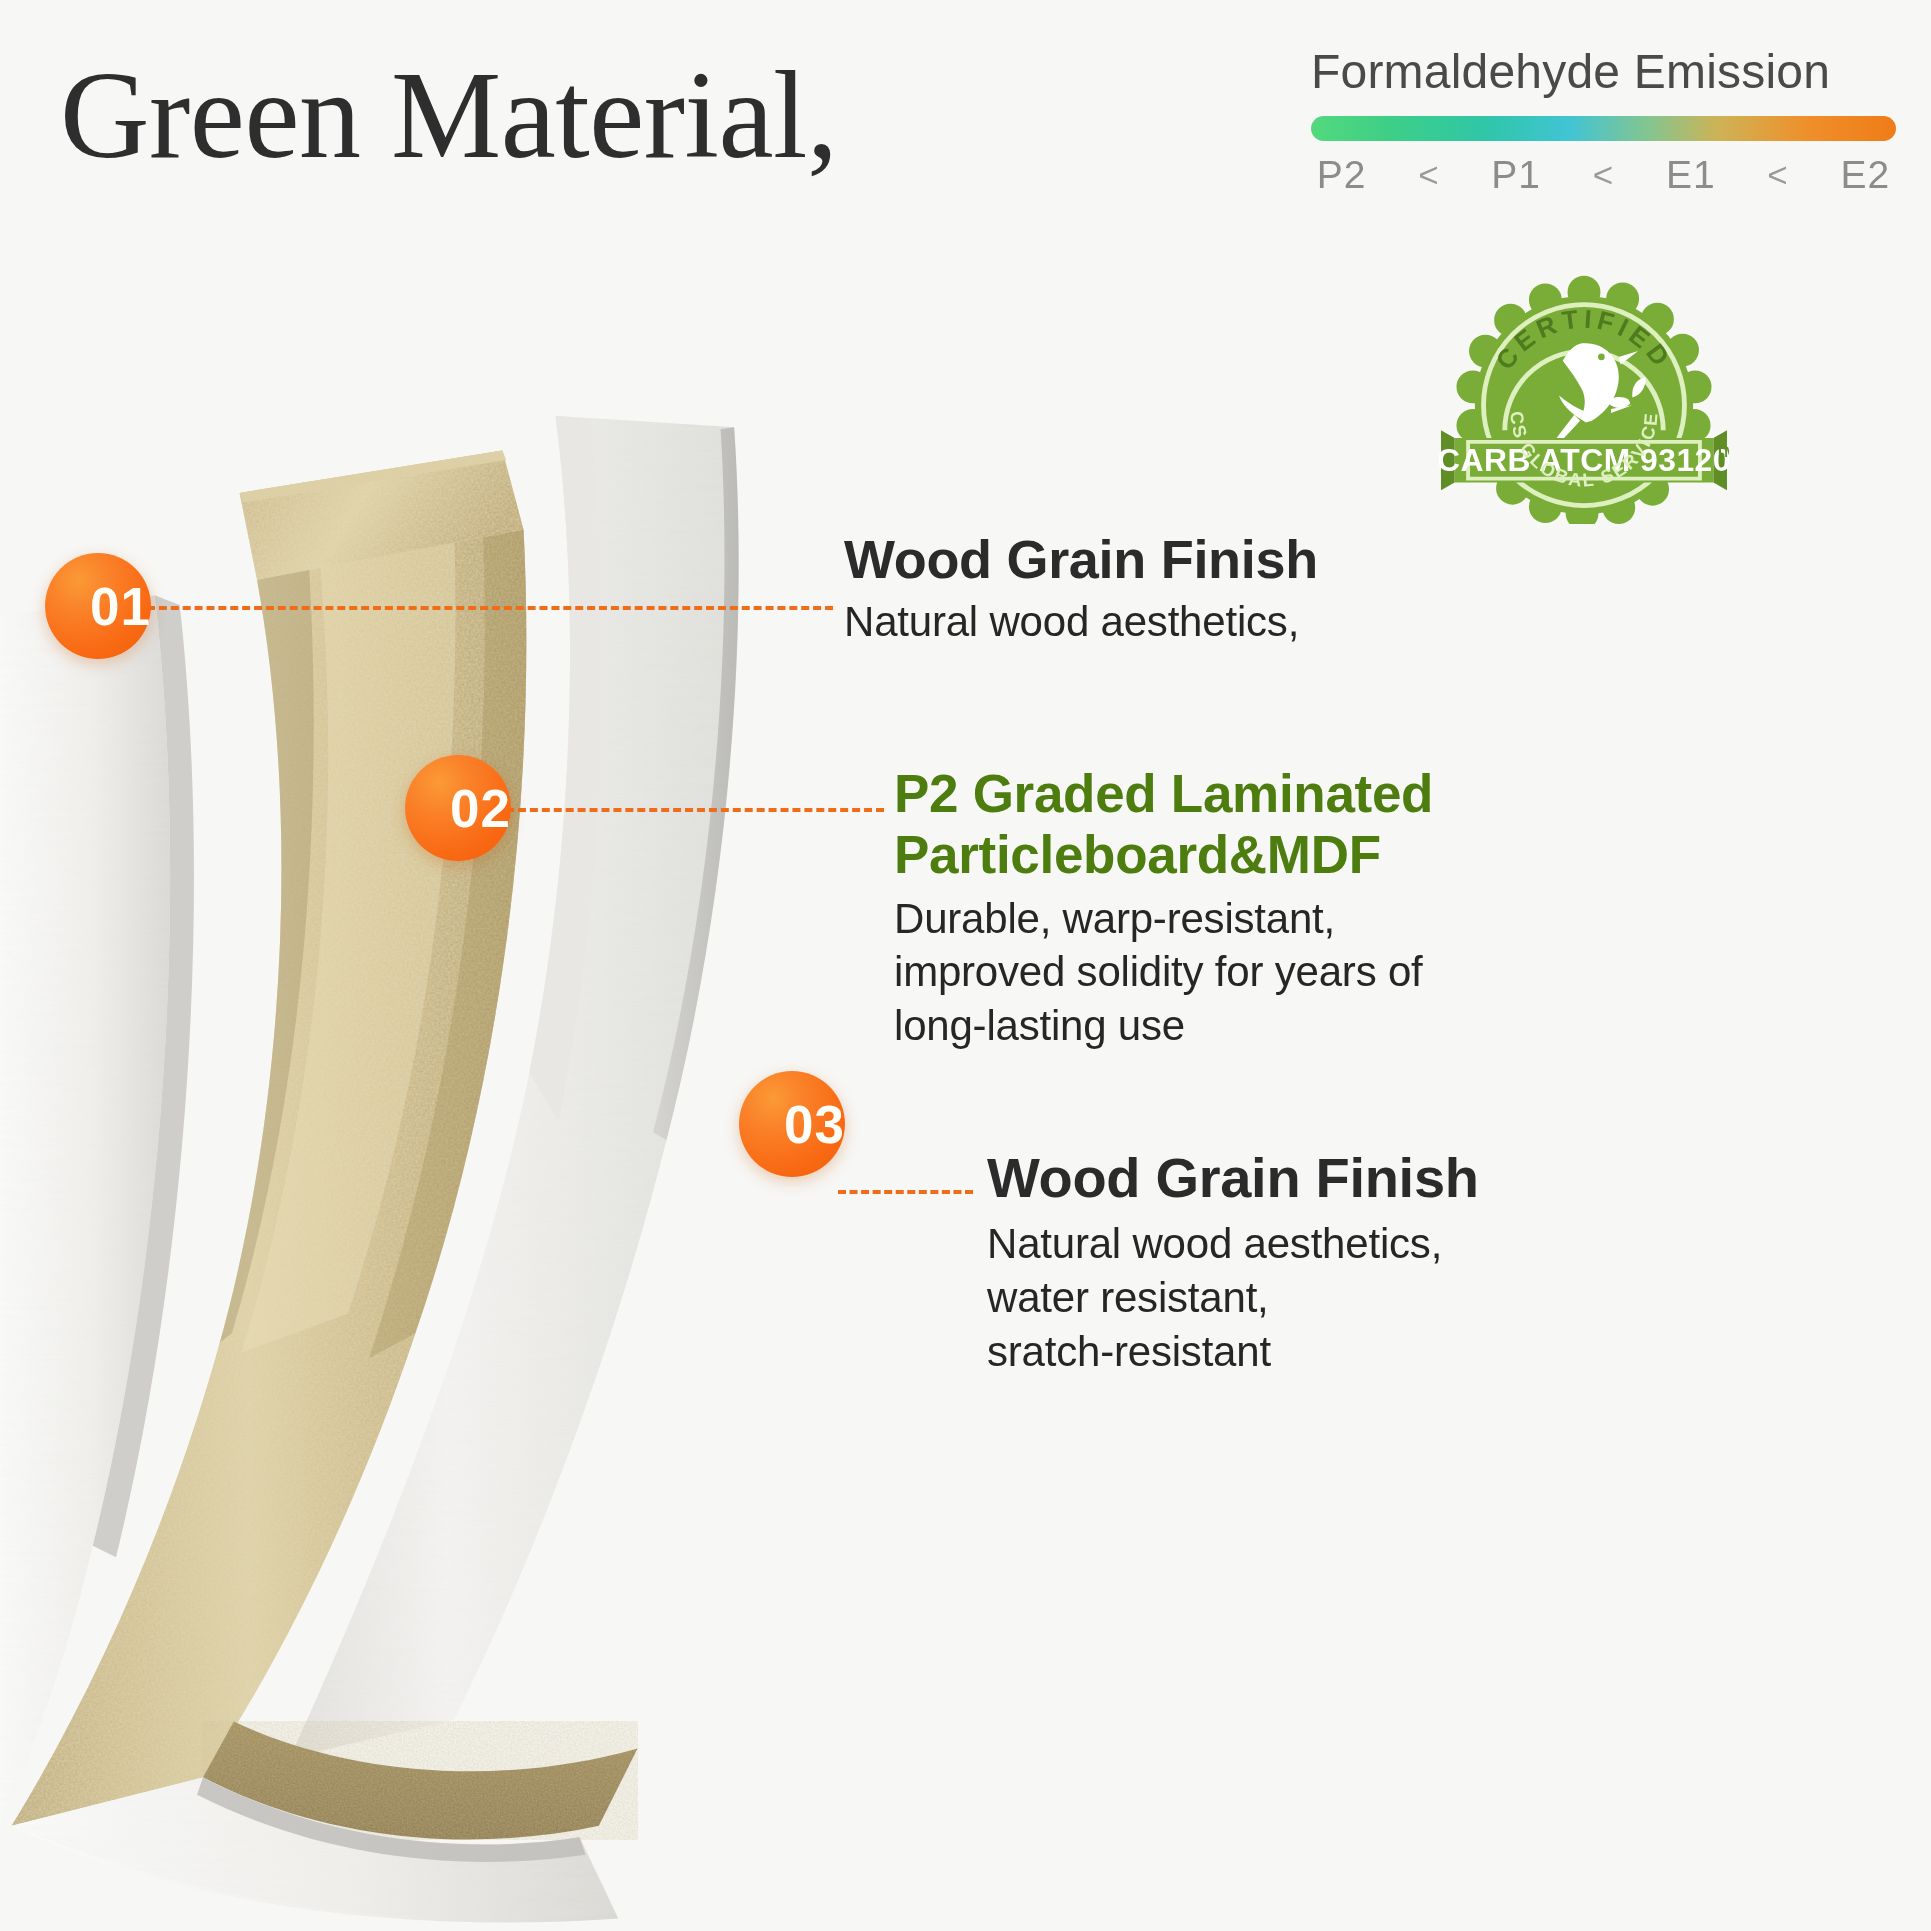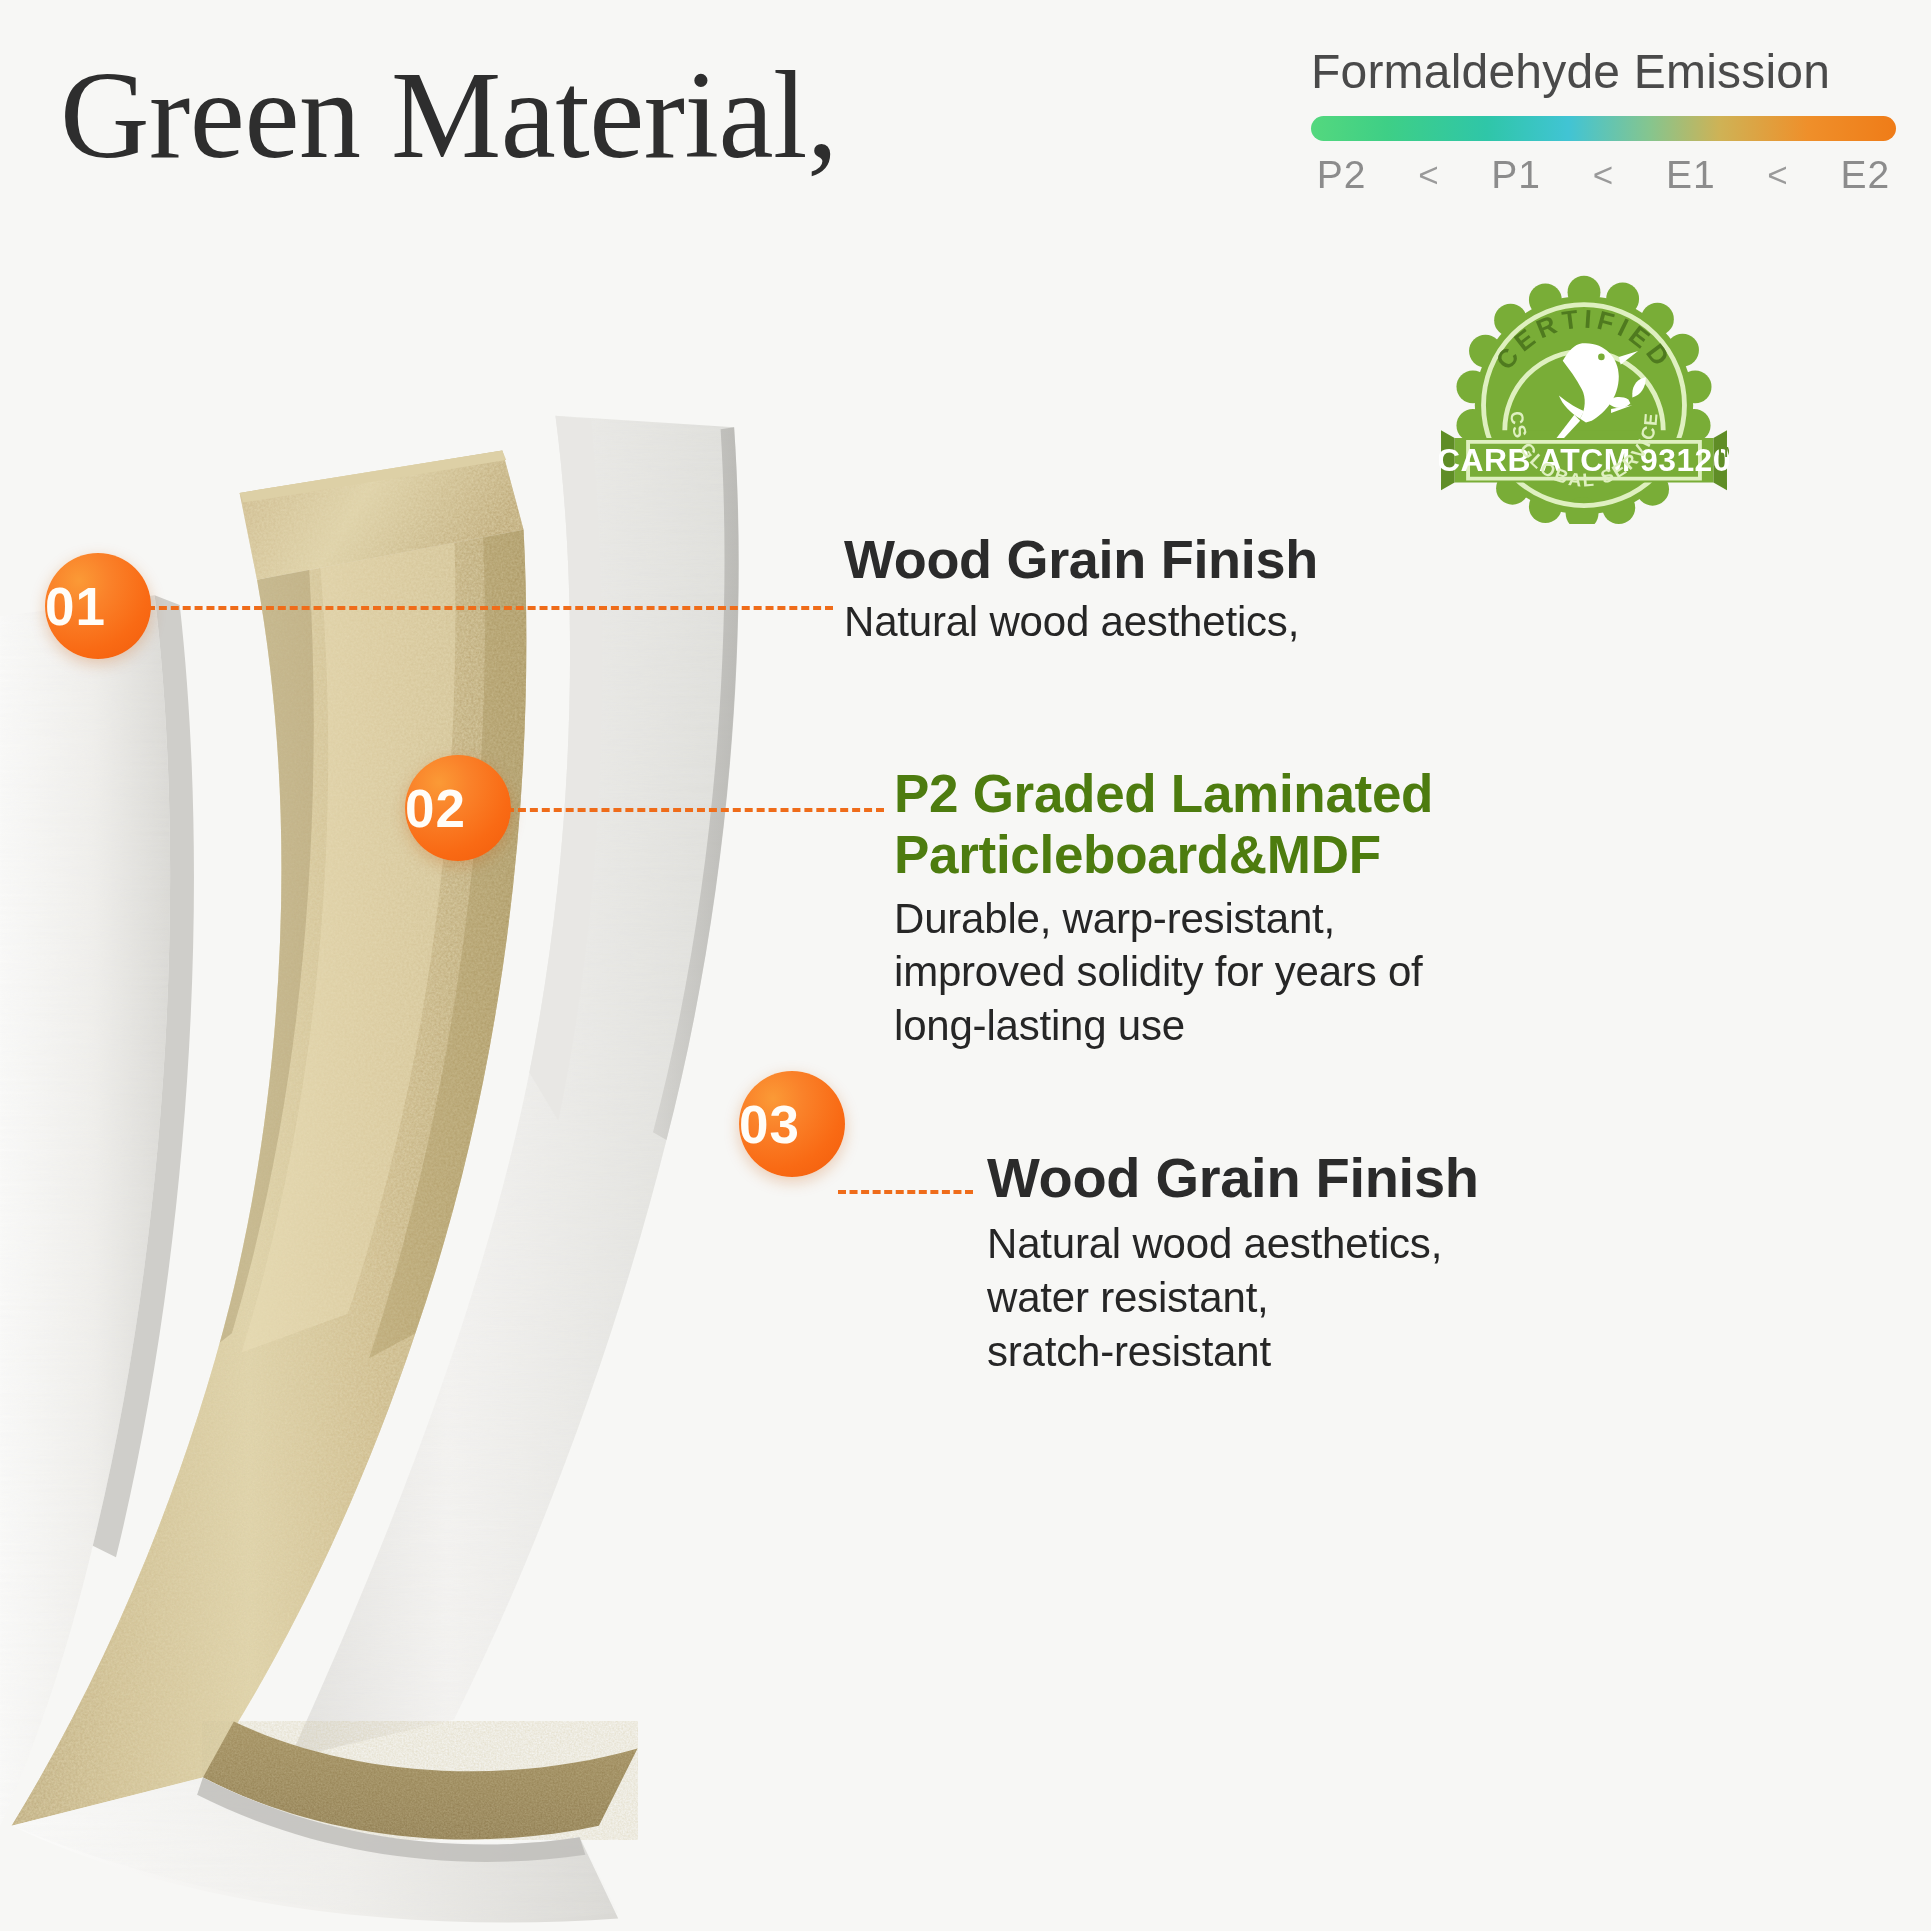--- a/index.html
+++ b/index.html
@@ -59,21 +59,21 @@
 
   
   .product{position:absolute;left:0;top:406px;width:966px;height:1526px;z-index:5;}
   .product svg{width:100%;height:100%;display:block;}
 
   
   .badge{
     position:absolute;width:106px;height:106px;border-radius:50%;
     background:radial-gradient(circle at 32% 26%, #fb9a36 0%, #fa822a 28%, #f96a14 66%, #f25c0b 100%);
     box-shadow:0 4.8px 15.4px rgba(200,90,10,0.28);
-    display:flex;align-items:center;justify-content:flex-start;
+    display:flex;align-items:center;justify-content:flex-end;
     z-index:50;
   }
   .badge span{
     color:#fffdf8;font-size:53px;font-weight:700;letter-spacing:1px;
     font-family:"Liberation Sans", sans-serif;line-height:1;
   }
   #badge-01{left:45px;top:553px;}
   #badge-02{left:405px;top:755px;}
   #badge-03{left:739px;top:1071px;}
 

